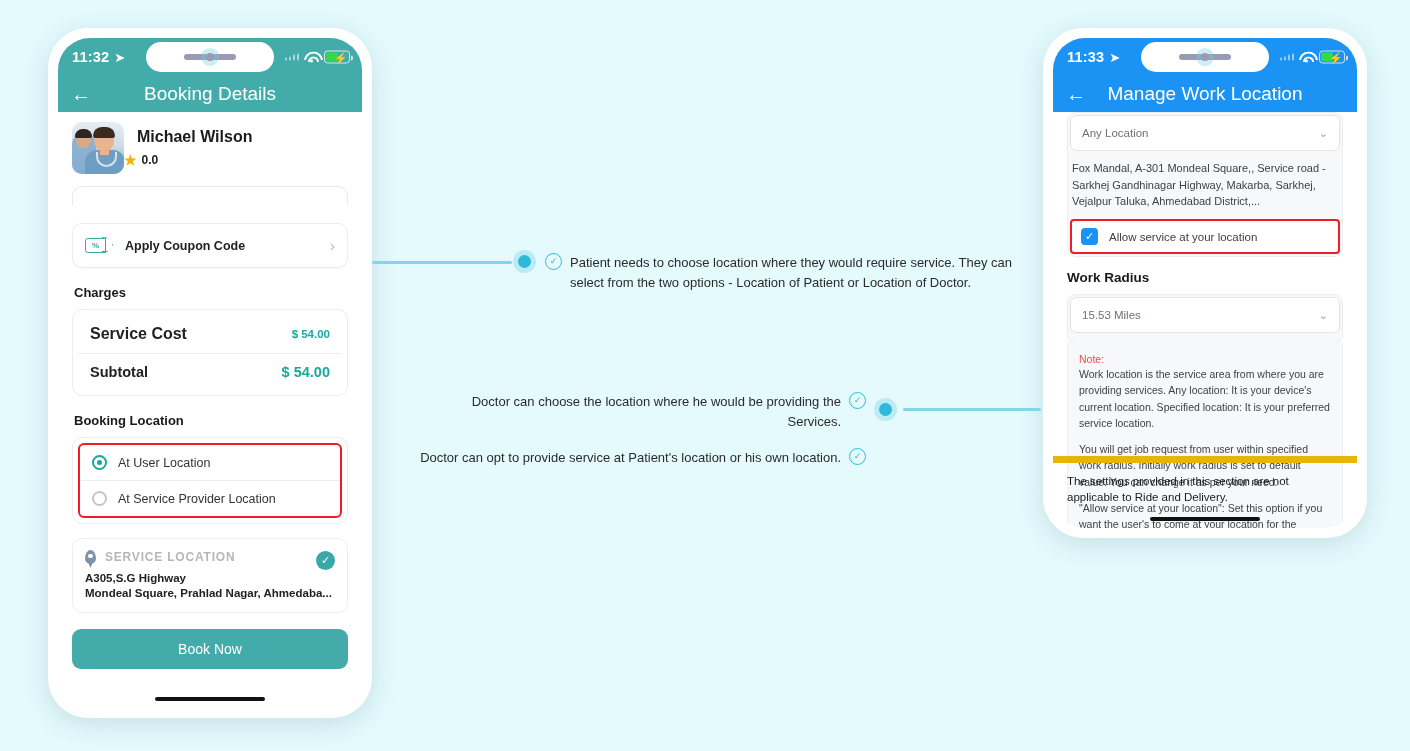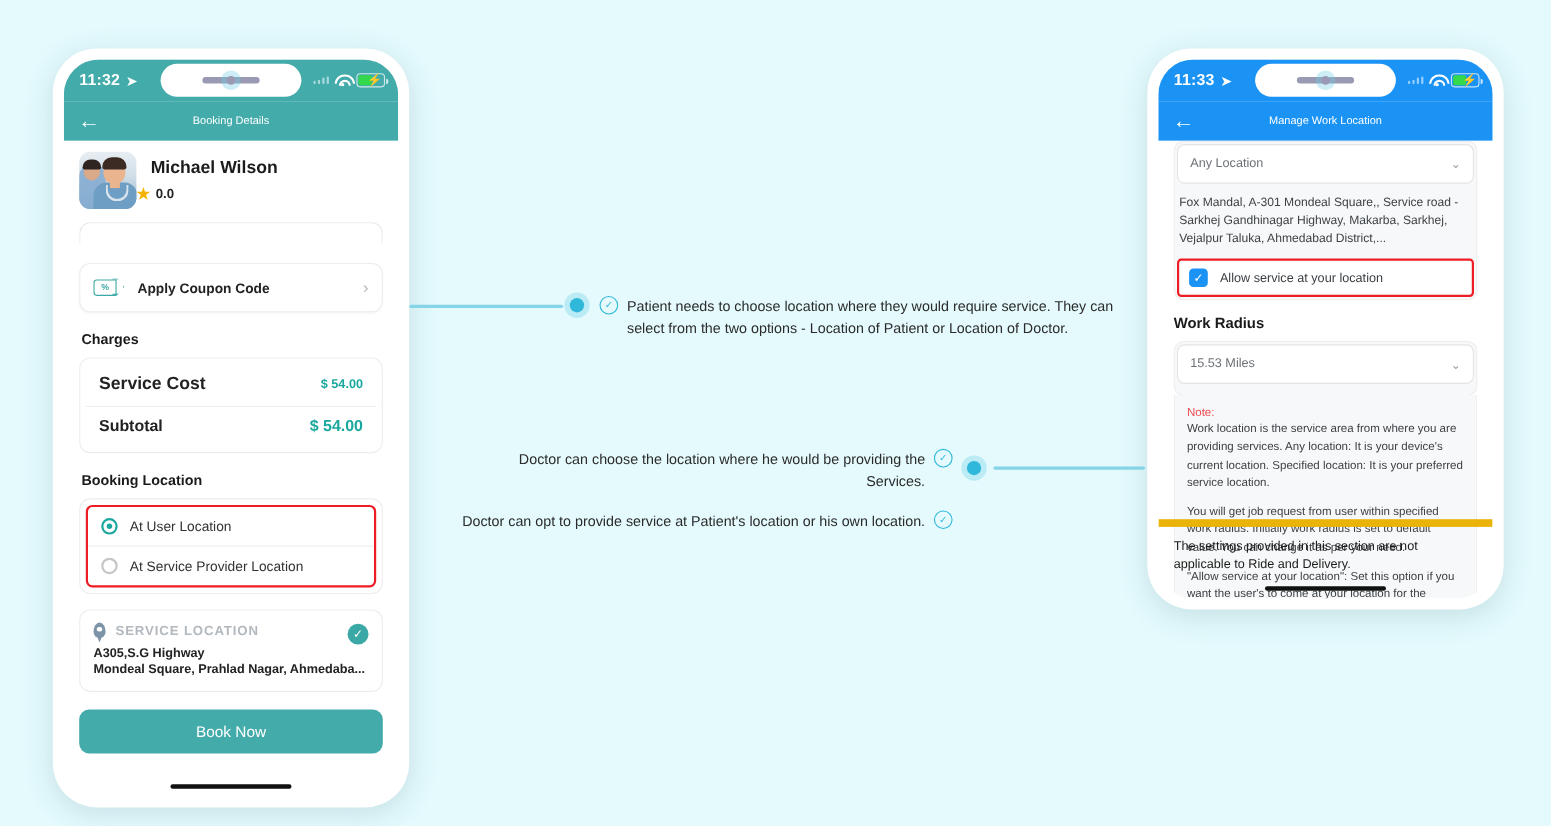--- a/index.html
+++ b/index.html
@@ -2,21 +2,21 @@
 <html><head>
 <meta charset="utf-8">
 <style>
   html,body{margin:0;padding:0;}
   body{
     width:1410px;height:751px;
     background:#e4fafd;
     font-family:"Liberation Sans", sans-serif;
     position:relative;overflow:hidden;
   }
-  .stage{position:absolute;inset:0;margin-top:16px;}
+  .stage{position:absolute;inset:0;}
 
   
   .phone{
     position:absolute;
     background:#ffffff;
     border-radius:40px;
     box-shadow:0 6px 26px rgba(60,110,120,.18);
     padding:10px;
     box-sizing:border-box;
   }
@@ -61,21 +61,21 @@
     width:128px;height:30px;background:#fff;border-radius:18px;
     display:flex;align-items:center;justify-content:center;gap:14px;z-index:5;
   }
   .island .bar{width:52px;height:6px;background:#9a9ab4;border-radius:4px;}
   .island .dot{width:8px;height:8px;background:#9a9ab4;border-radius:50%;}
 
   .navbar{
     height:36px;display:flex;align-items:center;color:#fff;position:relative;
   }
   .navbar .back{position:absolute;left:13px;font-size:20px;line-height:1;}
-  .navbar .title{width:100%;text-align:center;font-size:10px;font-weight:400;}
+  .navbar .title{width:100%;text-align:center;font-size:19px;font-weight:400;}
 
   .screen{background:#fff;height:calc(100% - 74px);position:relative;overflow:hidden;}
 
   
   #phoneLeft{left:48px;top:28px;width:324px;height:690px;}
   .teal{background:#44abab;}
   .profile-row{display:flex;align-items:center;padding:10px 14px 12px 14px;}
   .avatar{
     width:52px;height:52px;border-radius:10px;overflow:hidden;flex:0 0 auto;
     background:linear-gradient(180deg,#e7eef3 0%,#cfdde6 45%,#7fa9c8 100%);

